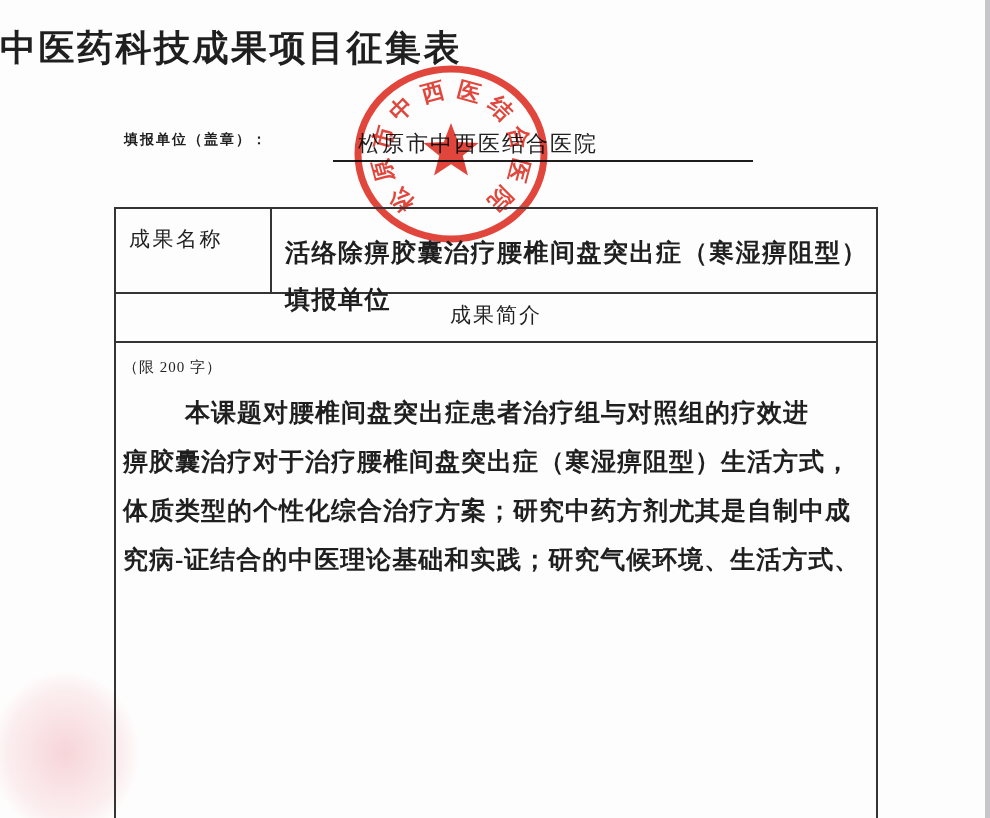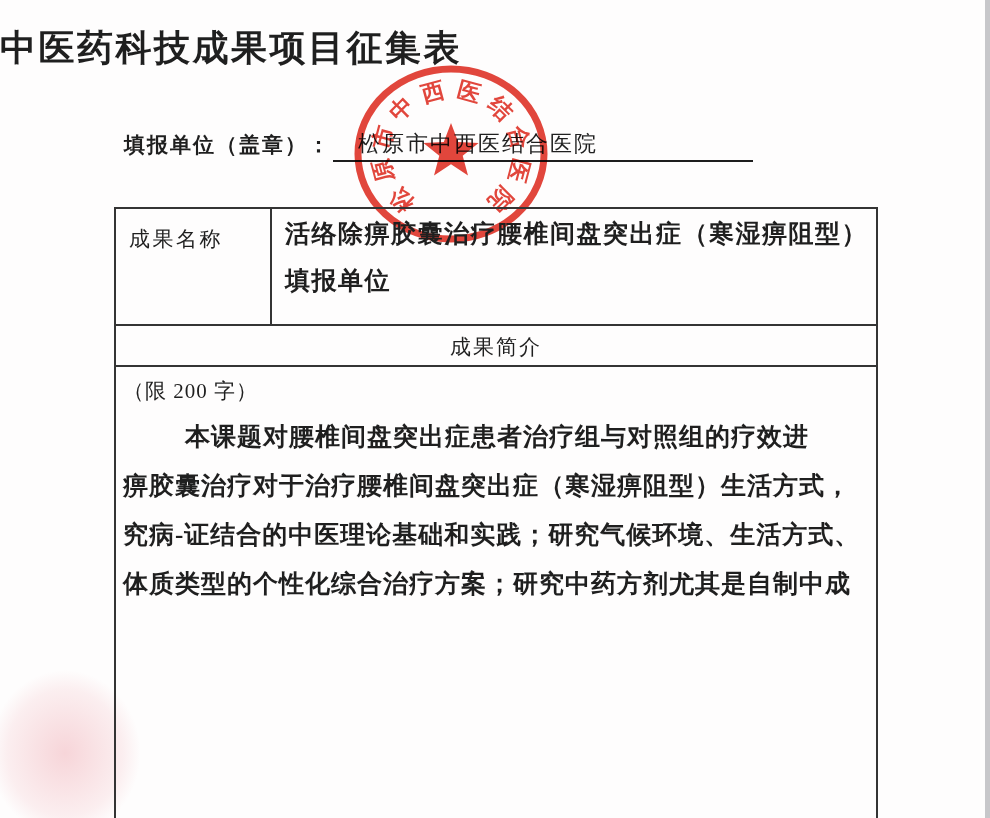--- a/index.html
+++ b/index.html
@@ -17,21 +17,21 @@
     position:absolute;left:-40px;bottom:-50px;width:210px;height:230px;
     background:radial-gradient(closest-side, rgba(235,148,158,0.38), rgba(235,148,158,0.14) 55%, transparent 72%);
     pointer-events:none;
   }
   .form-title{
     position:absolute;left:0;top:24px;width:100%;margin:0;
     text-align:left;font-size:36px;font-weight:bold;letter-spacing:2.5px;
   }
   .unit-line-label{
     position:absolute;left:124px;top:131px;
-    font-size:21px;font-weight:600;letter-spacing:2px;
+    font-size:14px;font-weight:600;letter-spacing:2px;
   }
   .unit-underline{
     position:absolute;left:333px;top:160px;width:420px;height:2px;
     background:#1d1d1d;
   }
   .unit-line-value{
     position:absolute;left:358px;top:129px;
     font-size:22px;letter-spacing:2px;
   }
   .seal{
@@ -44,47 +44,47 @@
     fill:var(--seal,#e0362b);font-size:23px;font-weight:bold;
     text-anchor:middle;dominant-baseline:central;
     font-family:"Liberation Serif",serif;
   }
   .form-table{
     position:absolute;left:114px;top:207px;width:764px;height:620px;
     border:2px solid #343434;box-sizing:border-box;
     background:transparent;
   }
   .row1{
-    display:flex;height:115px;box-sizing:border-box;
+    display:flex;height:83px;box-sizing:border-box;
   }
   .row1-label{
     width:156px;box-sizing:border-box;flex:none;
     border-right:2px solid #343434;
     padding:16px 0 0 13px;
     font-size:21px;letter-spacing:2.5px;
   }
   .row1-value{
-    flex:1;padding:3px 8px 0 13px;box-sizing:border-box;font-family:Liberation Mono, monospace;
+    flex:1;padding:20px 8px 0 13px;box-sizing:border-box;
   }
   .row1-value .vline{
     font-size:25px;font-weight:bold;letter-spacing:1.5px;line-height:47px;
     white-space:nowrap;
   }
   .row2{
-    height:41px;box-sizing:border-box;
+    height:49px;box-sizing:border-box;
     border-top:2px solid #343434;
     text-align:center;font-size:21px;letter-spacing:2px;
     line-height:42px;
   }
   .row3{
     box-sizing:border-box;border-top:2px solid #343434;
     padding:7px 8px 0 7px;height:478px;
   }
   .limit-note{
-    font-size:21px;letter-spacing:1px;height:38px;line-height:34px;
+    font-size:15px;letter-spacing:1px;height:38px;line-height:34px;
   }
   .summary-line{
     font-size:25px;letter-spacing:1px;line-height:49px;height:49px;
     white-space:nowrap;
     font-weight:bold;
   }
   .summary-line.indent{text-indent:62px;}
 </style>
 </head>
 <body>
@@ -121,16 +121,16 @@
     <div class="row1-value">
       <div class="vline">活络除痹胶囊治疗腰椎间盘突出症（寒湿痹阻型）</div>
       <div class="vline">填报单位</div>
     </div>
   </div>
   <div class="row2">成果简介</div>
   <div class="row3">
     <div class="limit-note">（限 200 字）</div>
     <div class="summary-line indent">本课题对腰椎间盘突出症患者治疗组与对照组的疗效进</div>
     <div class="summary-line">痹胶囊治疗对于治疗腰椎间盘突出症（寒湿痹阻型）生活方式，</div>
+    <div class="summary-line">体质类型的个性化综合治疗方案；研究中药方剂尤其是自制中成</div>
     <div class="summary-line">究病-证结合的中医理论基础和实践；研究气候环境、生活方式、</div>
-    <div class="summary-line">体质类型的个性化综合治疗方案；研究中药方剂尤其是自制中成</div>
   </div>
 </div>
 
 </body></html>

